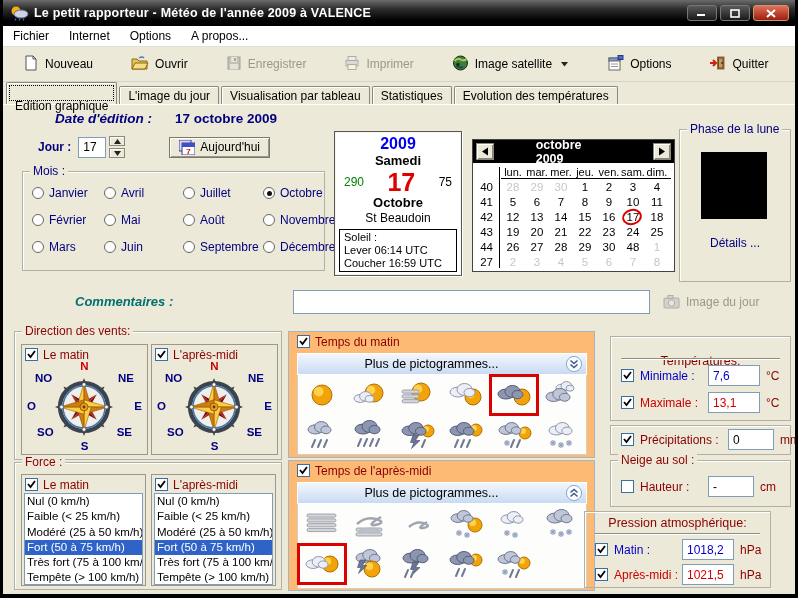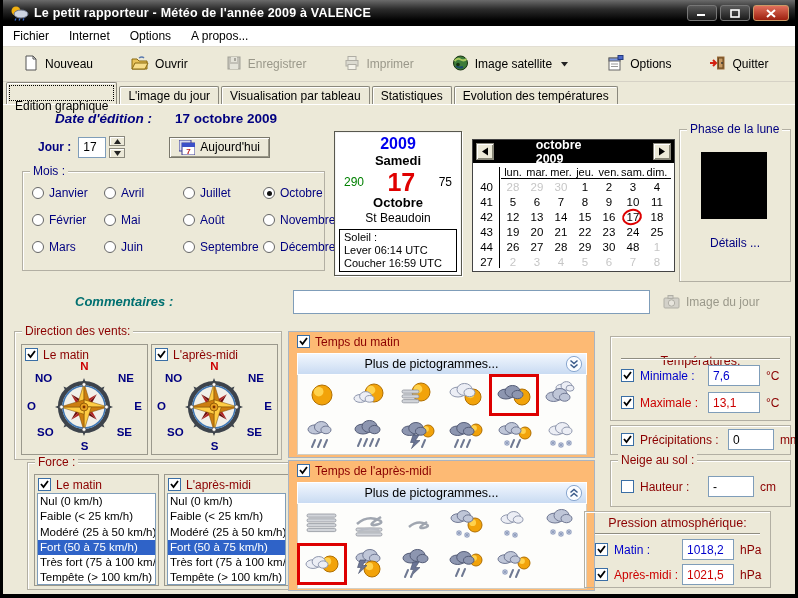--- a/index.html
+++ b/index.html
@@ -106,21 +106,21 @@
   .cbrow{display:flex;align-items:center;gap:5px;padding:2px 0 0 3px;height:17px;white-space:nowrap;}
   .compass-wrap{position:absolute;left:0;top:17px;width:125px;height:92px;cursor:pointer;}
   .compass-wrap svg{position:absolute;left:33px;top:16px;}
   .cl{position:absolute;font-weight:bold;font-size:11.5px;color:#000080;}
   .cl.n{left:0;right:0;top:-2px;text-align:center;color:#cc0000;}
   .cl.s{left:0;right:0;top:78px;text-align:center;}
   .cl.o{left:5px;top:38px;} .cl.e{right:5px;top:38px;}
   .cl.no{left:13px;top:10px;} .cl.ne{right:13px;top:10px;}
   .cl.so{left:15px;top:64px;} .cl.se{right:15px;top:64px;}
   
-  #force-grp{left:24px;top:357px;width:268px;height:128px;padding-left:35px;}
+  #force-grp{left:11px;top:357px;width:268px;height:128px;padding-left:35px;}
   .force-panel{position:absolute;top:11px;width:125px;height:112px;border:1px solid #9a988c;}
   .list{background:#fff;border:1px solid #7f9db9;margin:1px 2px;height:92px;overflow:hidden;}
   .litem{font-size:11.5px;line-height:15.3px;padding:0 2px;white-space:nowrap;cursor:pointer;}
   .litem.sel{background:#2f63c8;color:#fff;}
   
   .weather-grp{position:absolute;left:285px;width:307px;border:1px solid #aab4c0;background:#fdba74;}
   #morning-grp{top:226px;height:127px;}
   #afternoon-grp{top:355px;height:131px;}
   .picto-bar{position:absolute;left:8px;top:21px;width:290px;height:22px;border:1px solid #fff;
      background:linear-gradient(#f2f7fe,#c9dbf2);display:flex;align-items:center;cursor:pointer;}

